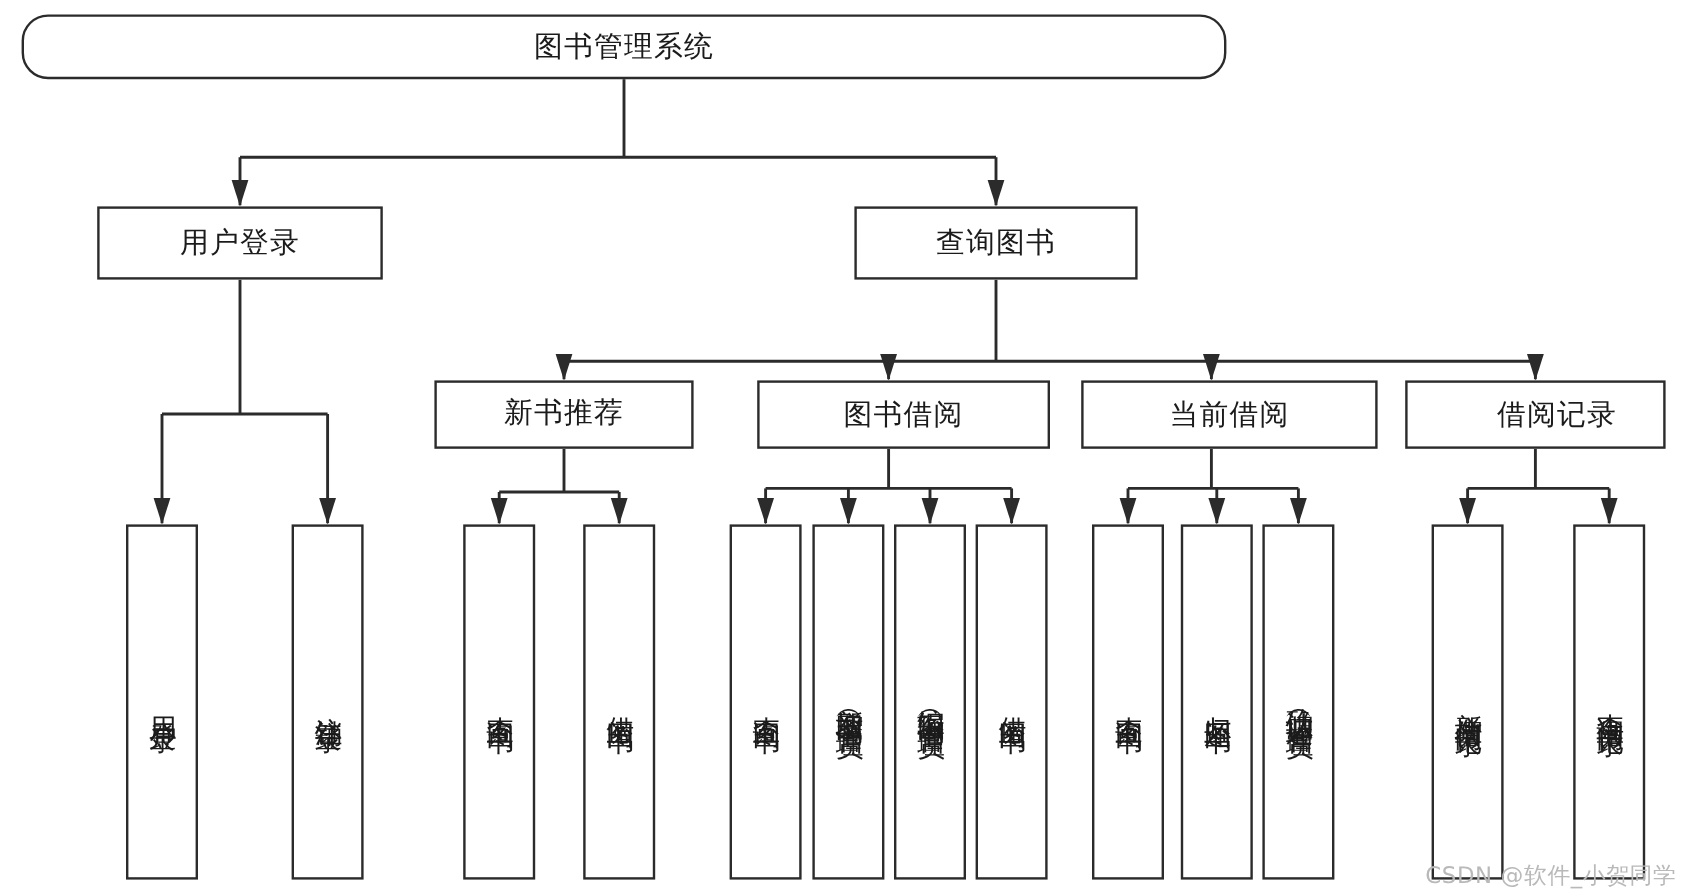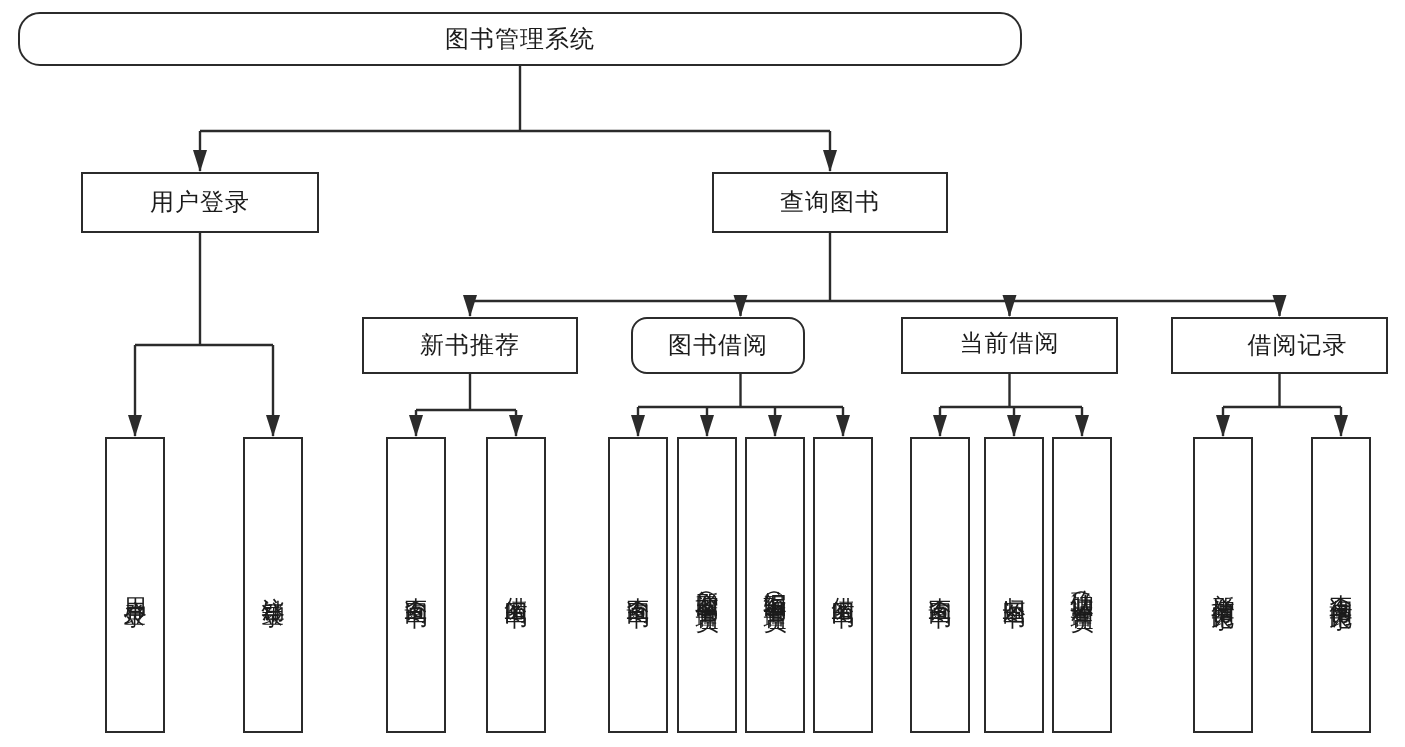--- a/index.html
+++ b/index.html
@@ -145,24 +145,24 @@
   <div class="node horiz" style="left: 81px; top: 172px; width: 238px; height: 61px;">
     <span>用户登录</span>
   </div>
   <div class="node horiz" style="left: 712px; top: 172px; width: 236px; height: 61px;">
     <span>查询图书</span>
   </div>
 
   <div class="node horiz" style="left: 362px; top: 317px; width: 216px; height: 57px; font-family: Liberation Serif, serif;">
     <span>新书推荐</span>
   </div>
-  <div class="node horiz" style="left: 631px; top: 317px; width: 174px; height: 57px; border-radius: 16px;">
+  <div class="node horiz" style="left: 631px; top: 317px; width: 244px; height: 57px;">
     <span>图书借阅</span>
   </div>
-  <div class="node horiz" style="left: 901px; top: 317px; width: 217px; height: 57px; font-family: Liberation Mono, monospace;">
+  <div class="node horiz" style="left: 901px; top: 317px; width: 247px; height: 57px;">
     <span>当前借阅</span>
   </div>
   <div class="node horiz" style="left: 1171px; top: 317px; width: 217px; height: 57px; padding-left: 36px;">
     <span>借阅记录</span>
   </div>
 
   <div class="node vert" style="left: 105px; top: 437px; width: 60px; height: 296px;">
     <span class="vtext">用户登录</span>
   </div>
   <div class="node vert" style="left: 243px; top: 437px; width: 60px; height: 296px;">
@@ -195,13 +195,14 @@
   <div class="node vert" style="left: 1052px; top: 437px; width: 60px; height: 296px;">
     <span class="vtext">确认归还（管理员）</span>
   </div>
   <div class="node vert" style="left: 1193px; top: 437px; width: 60px; height: 296px;">
     <span class="vtext">新增借阅记录</span>
   </div>
   <div class="node vert" style="left: 1311px; top: 437px; width: 60px; height: 296px;">
     <span class="vtext">查询借阅记录</span>
   </div>
 
+  <div id="watermark">CSDN @软件_小贺同学</div>
 </div>
 
 </body></html>

